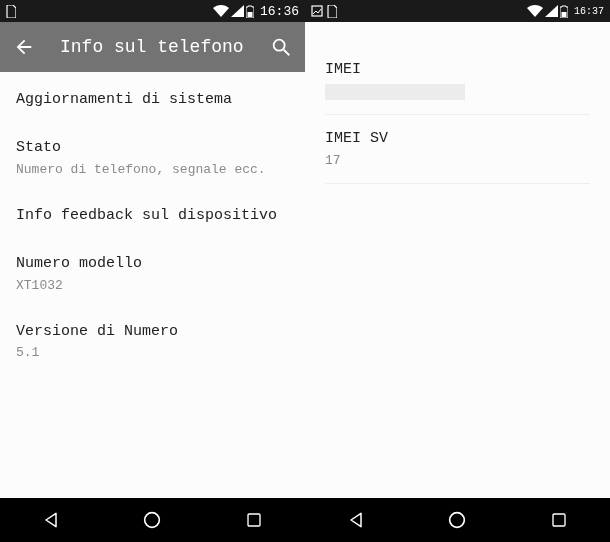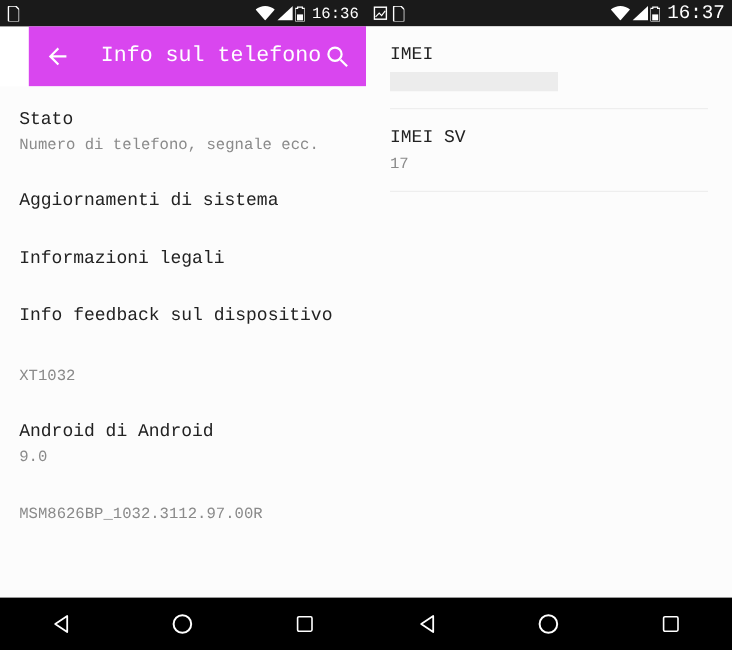--- a/index.html
+++ b/index.html
@@ -38,26 +38,25 @@
     align-items: center;
     gap: 4px;
   }
   .status-right { gap: 2px; }
   .status-icon { display: inline-flex; align-items: center; }
   .status-icon svg { display: block; }
 
   
   .appbar {
     height: 50px;
-    background: #d946ef;
+    background: #737373;
     color: #fff;
     display: flex;
     align-items: center;
     padding: 16px 12px;
-    margin-left: 24px;
   }
   .appbar .back {
     width: 24px; height: 24px;
     display: flex; align-items: center; justify-content: center;
     margin-right: 24px;
     cursor: pointer;
   }
   .appbar .title {
     flex: 1;
     font-size: 18px;
@@ -163,41 +162,38 @@
     <div class="action">
       <svg width="22" height="22" viewBox="0 0 24 24">
           <circle cx="10" cy="10" r="6" fill="none" stroke="#fff" stroke-width="2"></circle>
           <line x1="15" y1="15" x2="21" y2="21" stroke="#fff" stroke-width="2"></line>
         </svg>
     </div>
   </div>
 
   <div class="content">
     <div class="item">
+      <div class="primary">Aggiornamenti di sistema</div>
+    </div>
+    <div class="item">
       <div class="primary">Stato</div>
       <div class="secondary">Numero di telefono, segnale ecc.</div>
     </div>
     <div class="item">
-      <div class="primary">Aggiornamenti di sistema</div>
-    </div>
-    <div class="item">
-      <div class="primary">Informazioni legali</div>
-    </div>
-    <div class="item">
       <div class="primary">Info feedback sul dispositivo</div>
     </div>
     <div class="item">
+      <div class="primary">Numero modello</div>
       <div class="secondary">XT1032</div>
     </div>
     <div class="item">
-      <div class="primary">Android di Android</div>
-      <div class="secondary">9.0</div>
-    </div>
-    <div class="item">
-      <div class="secondary">MSM8626BP_1032.3112.97.00R</div>
+      <div class="primary">Versione di Numero</div>
+      <div class="secondary">5.1</div>
+    </div>
+    <div class="item">
     </div>
     <div class="item" style="padding-bottom:0;">
       
       
       
     </div>
   </div>
 
   <div class="navbar">
     <div class="navbtn">
@@ -244,27 +240,27 @@
         <svg width="13" height="12" viewBox="0 0 13 12">
             <path d="M0 12L13 12 13 0z" fill="#fff"></path>
           </svg>
       </span>
       <span class="status-icon">
         <svg width="8" height="13" viewBox="0 0 8 13">
             <path d="M2 1h4v1h2v10a1 1 0 0 1-1 1H1a1 1 0 0 1-1-1V2h2V1z" fill="none" stroke="#fff" stroke-width="1"></path>
             <rect x="1.5" y="7" width="5" height="5" fill="#fff"></rect>
           </svg>
       </span>
-      <span style="margin-left:4px;font-size:16px;">16:37</span>
+      <span style="margin-left:4px;font-size:10px;">16:37</span>
     </div>
   </div>
 
 
   <div class="content" style="padding:0 20px;">
-    <div class="item" style="padding-left:0;padding-right:0;">
+    <div class="item" style="padding-left:0;padding-right:0;margin-top:24px;">
       <div class="primary">IMEI</div>
       <div class="imei-redact"></div>
     </div>
     <div class="sep"></div>
     <div class="item" style="padding-left:0;padding-right:0;">
       <div class="primary">IMEI SV</div>
       <div class="secondary">17</div>
     </div>
     <div class="sep"></div>
   </div>

